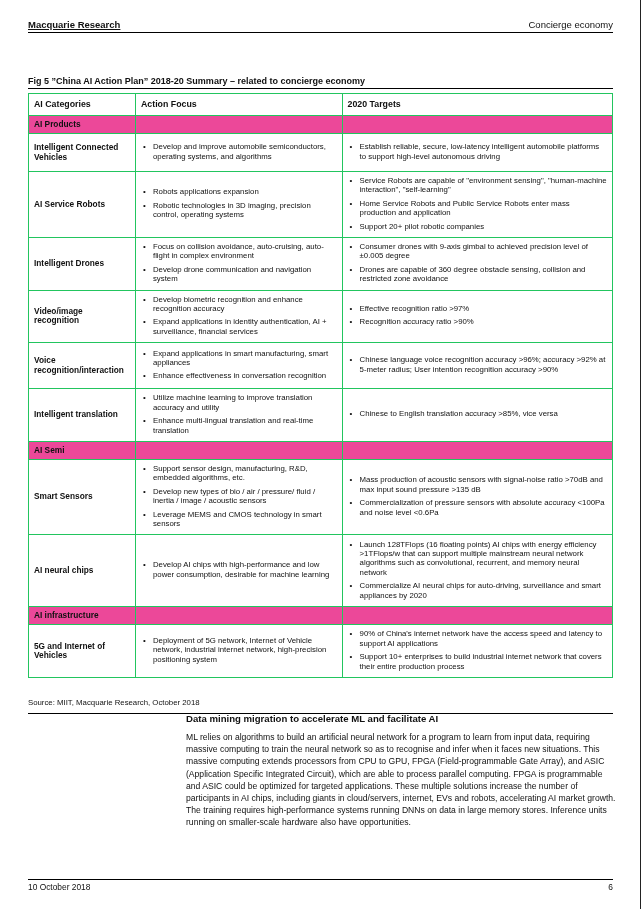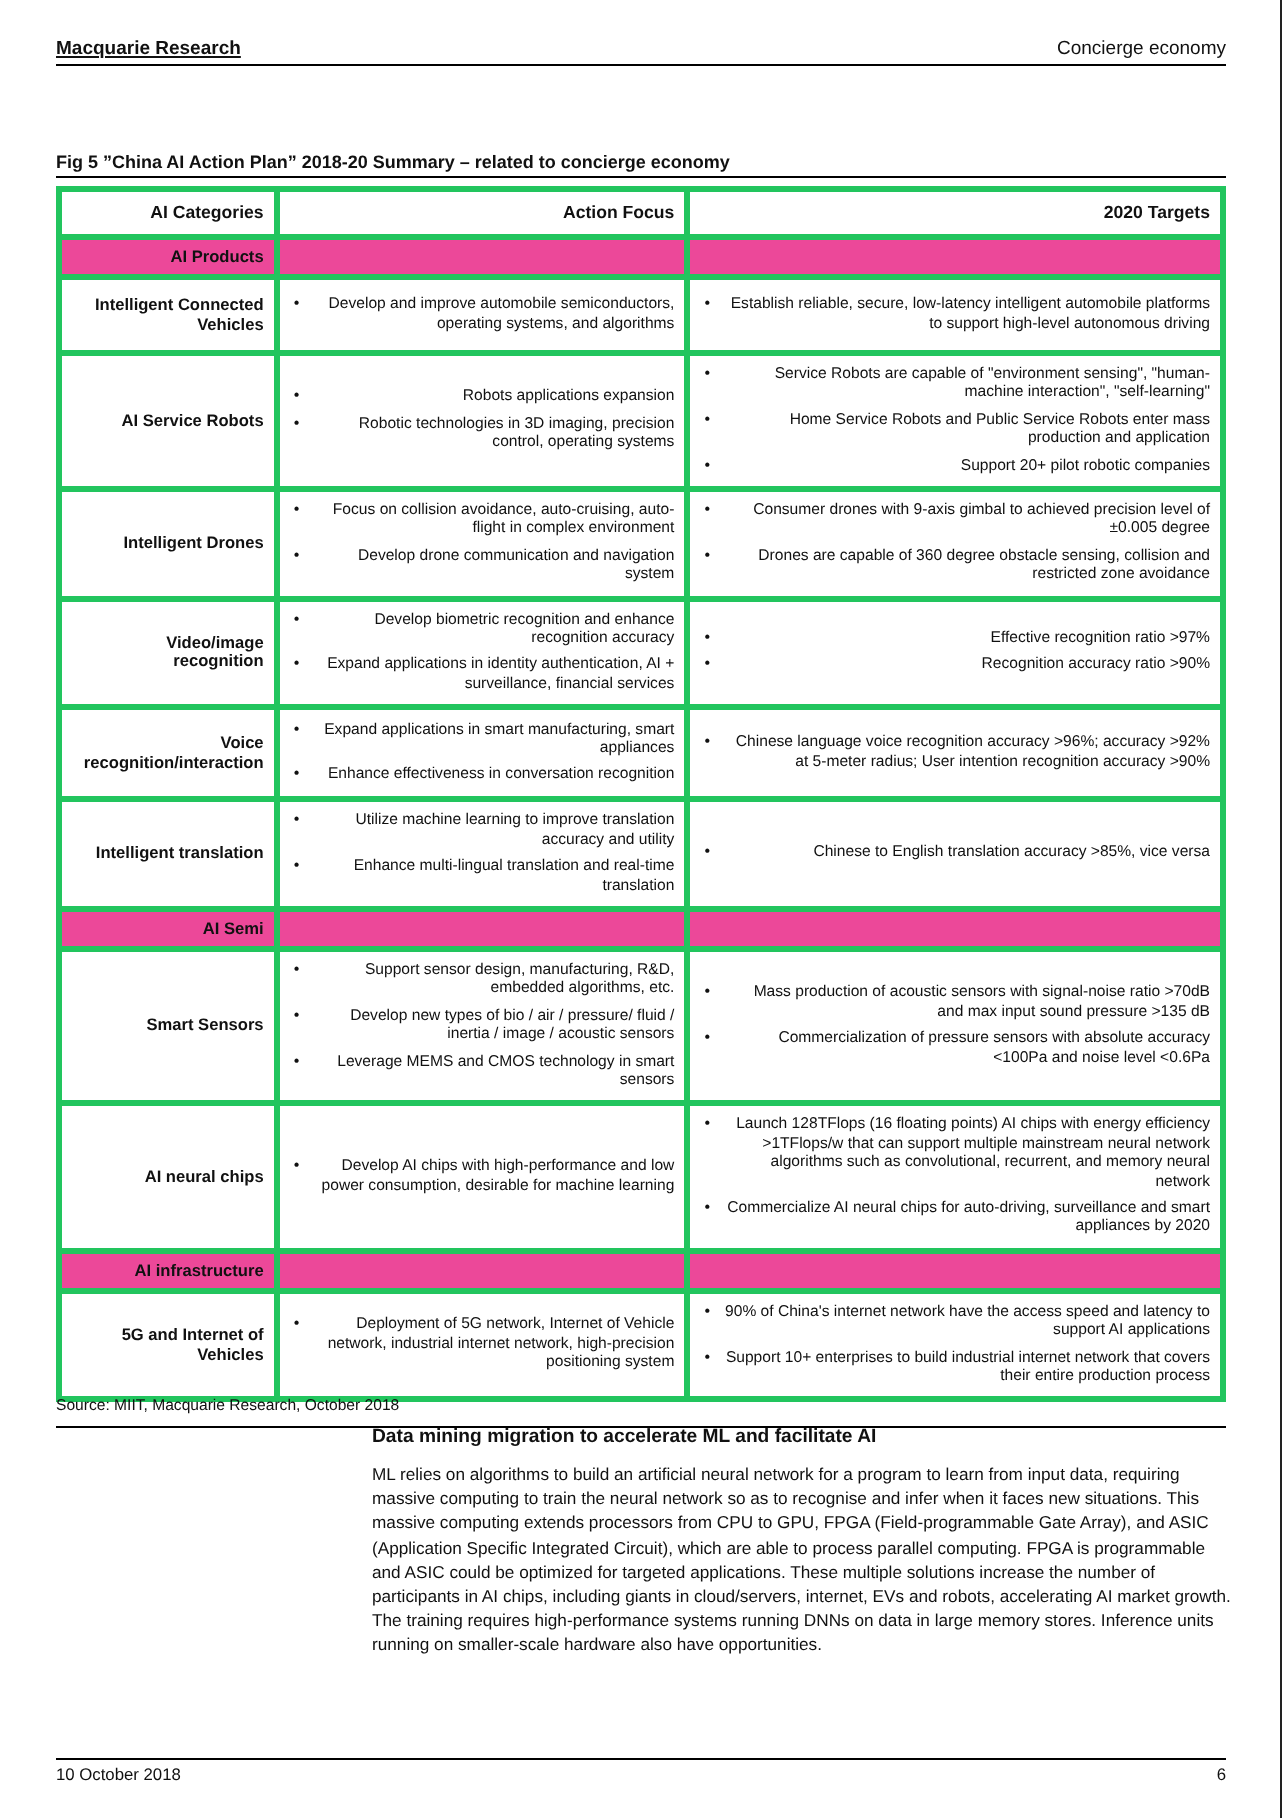--- a/index.html
+++ b/index.html
@@ -7,22 +7,22 @@
          font-family:"Liberation Sans", sans-serif; color:#111; }
   .page-edge { position:absolute; top:0; right:3px; width:1px; height:909px; background:#222; }
   .header { position:absolute; left:28px; top:18px; width:585px; height:14px;
             border-bottom:1.5px solid #000; font-size:9.5px; }
   .header .left { position:absolute; left:0; top:1px; font-weight:bold;text-decoration:underline; }
   .header .right { position:absolute; right:0; top:1px; }
   .fig-title { position:absolute; left:28px; top:76px; width:585px; font-size:9px;
                font-weight:bold; padding-bottom:2px; border-bottom:1.5px solid #000; }
   table.main { position:absolute; left:28px; top:93px; width:585px;
                border-collapse:collapse; font-size:7.8px; line-height:9.4px; }
-  table.main td, table.main th { border:3px solid #22c55e; vertical-align:middle;
-               padding:2px 5px; text-align:right; }
+  table.main td, table.main th { border:1px solid #22c55e; vertical-align:middle;
+               padding:2px 5px; text-align:left; }
   table.main th { font-weight:bold; font-size:8.8px; height:17px; }
   table.main td.cat { font-weight:bold; font-size:8.3px;border-radius:11px; }
   table.main tr.section td { background:#ec4899; font-weight:bold; height:13px; font-size:8.3px; }
   .col1 { width:96px; } .col2 { width:196px; } .col3 { width:260px; }
   ul.bl { margin:0; padding:0; list-style:none; }
   ul.bl li { position:relative; padding-left:12px; margin:2px 0 4px 0; }
   ul.bl li::before { content:"\2022"; position:absolute; left:2px; top:0; font-size:8px; }
   .source { position:absolute; left:28px; top:698px; width:585px; font-size:7.8px;
             padding-bottom:6px; border-bottom:1.5px solid #000; }
   .section-heading { position:absolute; left:186px; top:713px; font-size:9.6px; font-weight:bold; }

